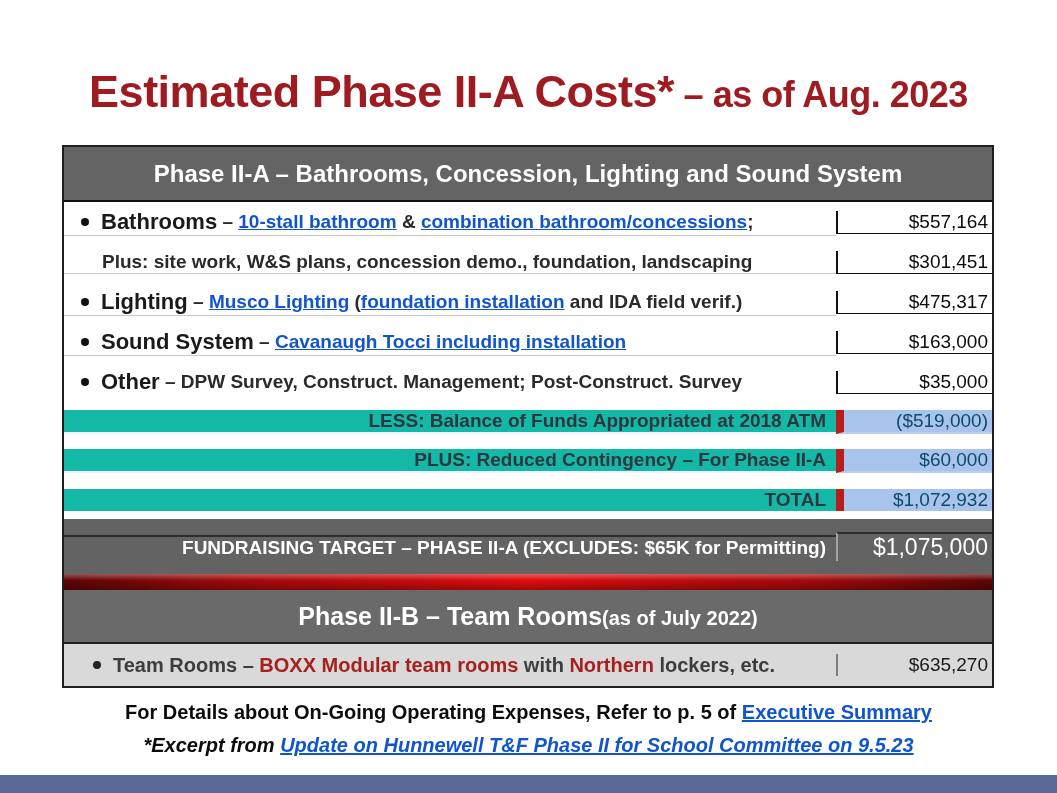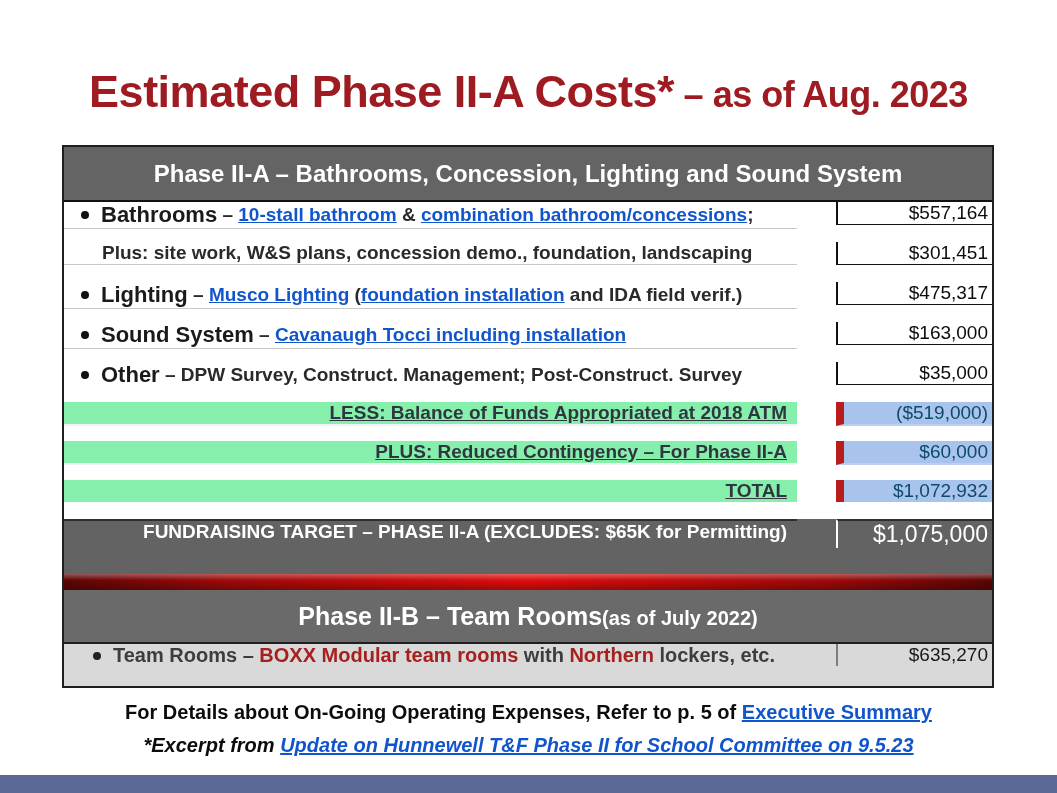--- a/index.html
+++ b/index.html
@@ -9,49 +9,49 @@
   
   .title{position:absolute;top:66px;left:0;width:100%;text-align:center;
          color:#9e1b21;font-family:Liberation Sans, sans-serif;font-weight:bold;white-space:nowrap;}
   .title .main{font-size:45px;letter-spacing:-0.5px;}
   .title .suffix{font-size:36px;letter-spacing:-0.5px;}
 
   
   .tbl{position:absolute;left:62px;top:145px;width:932px;border:2px solid #1f1f1f;box-sizing:border-box;}
   .tbl-header{height:53px;background:#646464;color:#ffffff;font-weight:bold;font-size:24px;
               display:flex;align-items:center;justify-content:center;border-bottom:2px solid #111;}
-  .row{display:flex;align-items:flex-start;gap:39px;}
+  .row{display:flex;align-items:center;}
   .cell-label{flex:1;display:flex;align-items:center;min-width:0;}
   .cell-value{width:156px;flex:0 0 156px;display:flex;align-items:center;justify-content:flex-end;
               padding-right:4px;box-sizing:border-box;font-weight:normal;font-size:19px;color:#0c0c0c;}
 
   
   .row.item{height:40px;background:#fff;}
   .row.item .cell-label{border-bottom:1px solid #c9c9c9;padding-left:14px;}
   .row.item .cell-value{border-left:2px solid #111;border-bottom:1px solid #111;}
   .row.item:last-of-type .cell-label{border-bottom:none;}
   .bullet{width:8px;height:8px;border-radius:50%;background:#111;margin:0 12px 0 3px;flex:0 0 8px;}
   .seg-big{font-size:22px;font-weight:bold;color:#1a1a1a;white-space:pre;}
   .seg-plain{font-size:19px;font-weight:bold;color:#2a2a2a;white-space:pre;}
   .seg-link{font-size:19px;font-weight:bold;color:#1155cc;text-decoration:underline;white-space:pre;cursor:pointer;}
   .seg-red{font-size:20px;font-weight:bold;color:#a6201e;white-space:pre;}
   .row.sub .cell-label{padding-left:38px;}
 
   
   .row.adj{height:39px;}
-  .row.adj .cell-label{background:#86efac;justify-content:flex-end;padding-right:10px;
-                       font-weight:bold;font-size:19px;color:#30363f;border-bottom:2px solid #eef3fb;text-decoration:underline;}
+  .row.adj .cell-label{background:#14b8a6;justify-content:flex-end;padding-right:10px;
+                       font-weight:bold;font-size:19px;color:#30363f;border-bottom:2px solid #eef3fb;}
   .row.adj .cell-value{background:#a9c4ec;border-left:8px solid #b91c1c;border-bottom:2px solid #bccfee;color:#0c4a6e;}
   .row.adj.last .cell-label,.row.adj.last .cell-value{border-bottom:none;}
 
   
   .row.target{height:55px;background:#636363;}
   .row.target .cell-label{justify-content:flex-end;padding-right:10px;color:#ffffff;
                           font-weight:bold;font-size:19px;border-top:2px solid #2e2e2e;}
-  .row.target .cell-value{color:#ffffff;font-size:23px;border-left:2px solid #ffffff;border-top:2px solid #2e2e2e;}
+  .row.target .cell-value{color:#ffffff;font-size:23px;border-left:2px solid #a3a3a3;border-top:2px solid #2e2e2e;}
 
   
   .red-bar{height:16px;
      background:
        linear-gradient(to bottom, rgba(255,255,255,.32) 0%, rgba(255,255,255,0) 40%, rgba(0,0,0,.28) 100%),
        linear-gradient(to right, #5e0505 0%, #a00a0a 18%, #e00d0d 50%, #a00a0a 82%, #5e0505 100%);}
 
   
   .p2b-header{height:52px;background:#6a6a6a;color:#fff;display:flex;align-items:baseline;
               justify-content:center;padding-top:12px;box-sizing:border-box;}

